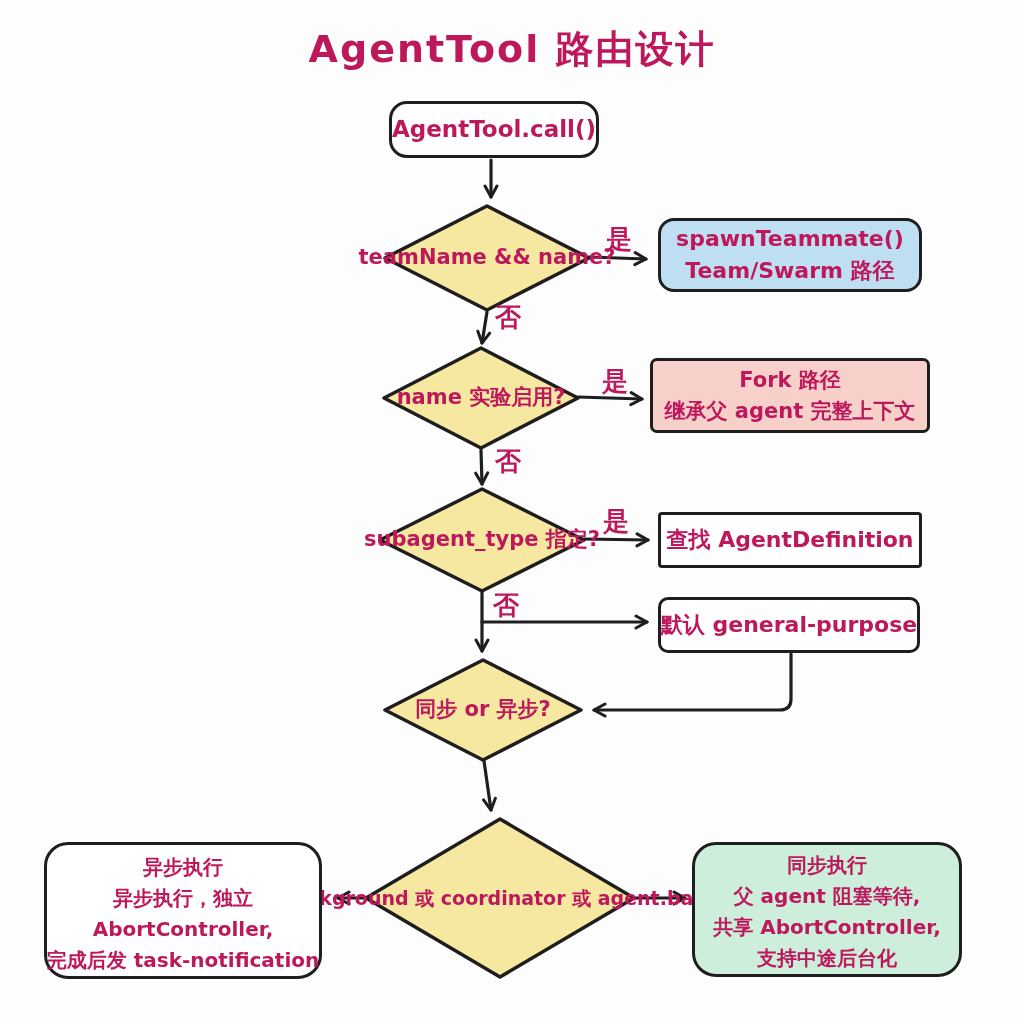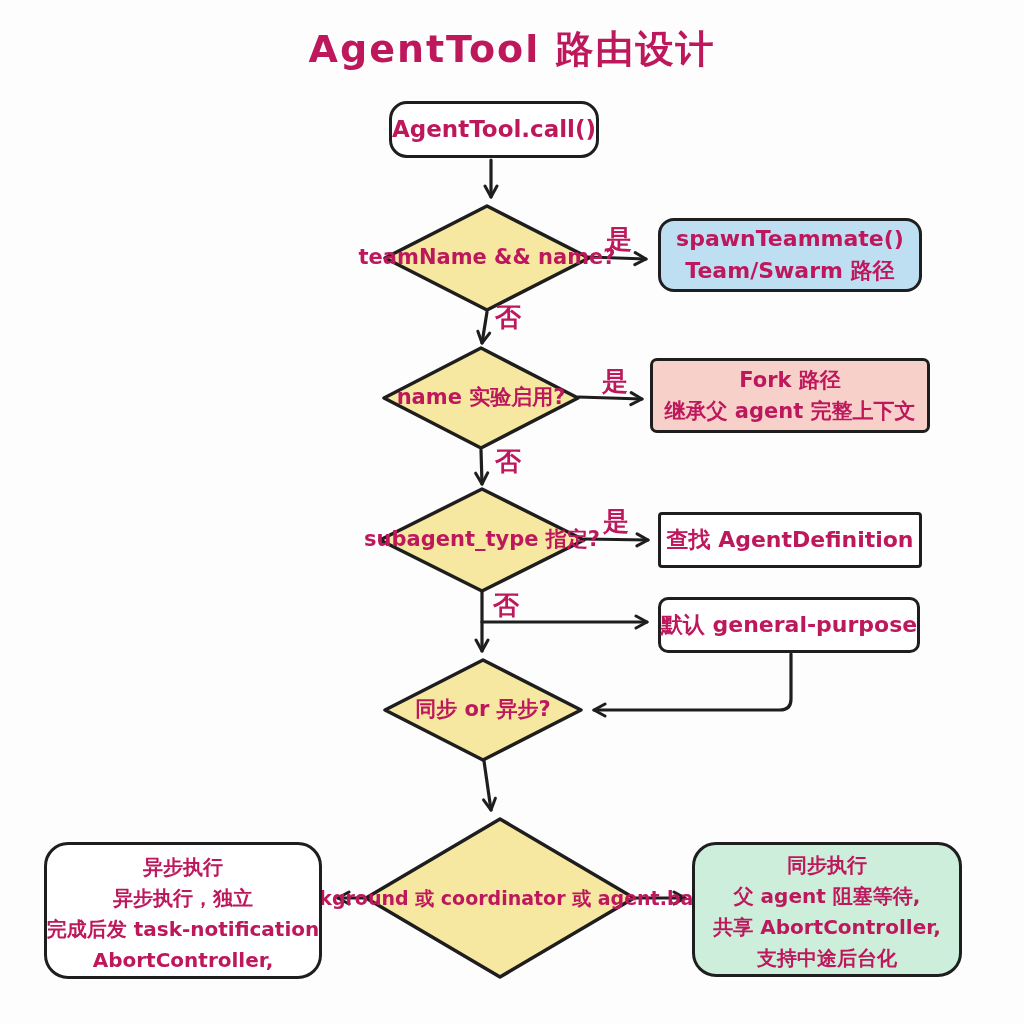--- a/index.html
+++ b/index.html
@@ -107,22 +107,22 @@
     <span class="bl">查找 AgentDefinition</span>
   </div>
 
   <div class="box fs22" style="left:658px;top:597px;width:262px;height:56px;border-radius:10px;">
     <span class="bl">默认 general-purpose</span>
   </div>
 
   <div class="box fs20" style="left:44px;top:842px;width:278px;height:137px;border-radius:24px;line-height:1.55;">
     <span class="bl">异步执行</span>
     <span class="bl">异步执行，独立</span>
+    <span class="bl">AbortController,</span>
     <span class="bl">完成后发 task-notification</span>
-    <span class="bl">AbortController,</span>
   </div>
 
   <div class="box fs20" style="left:692px;top:842px;width:270px;height:135px;border-radius:24px;line-height:1.55;background:#cdeedb;">
     <span class="bl">同步执行</span>
     <span class="bl">父 agent 阻塞等待,</span>
     <span class="bl">共享 AbortController,</span>
     <span class="bl">支持中途后台化</span>
   </div>
 
 </div>

